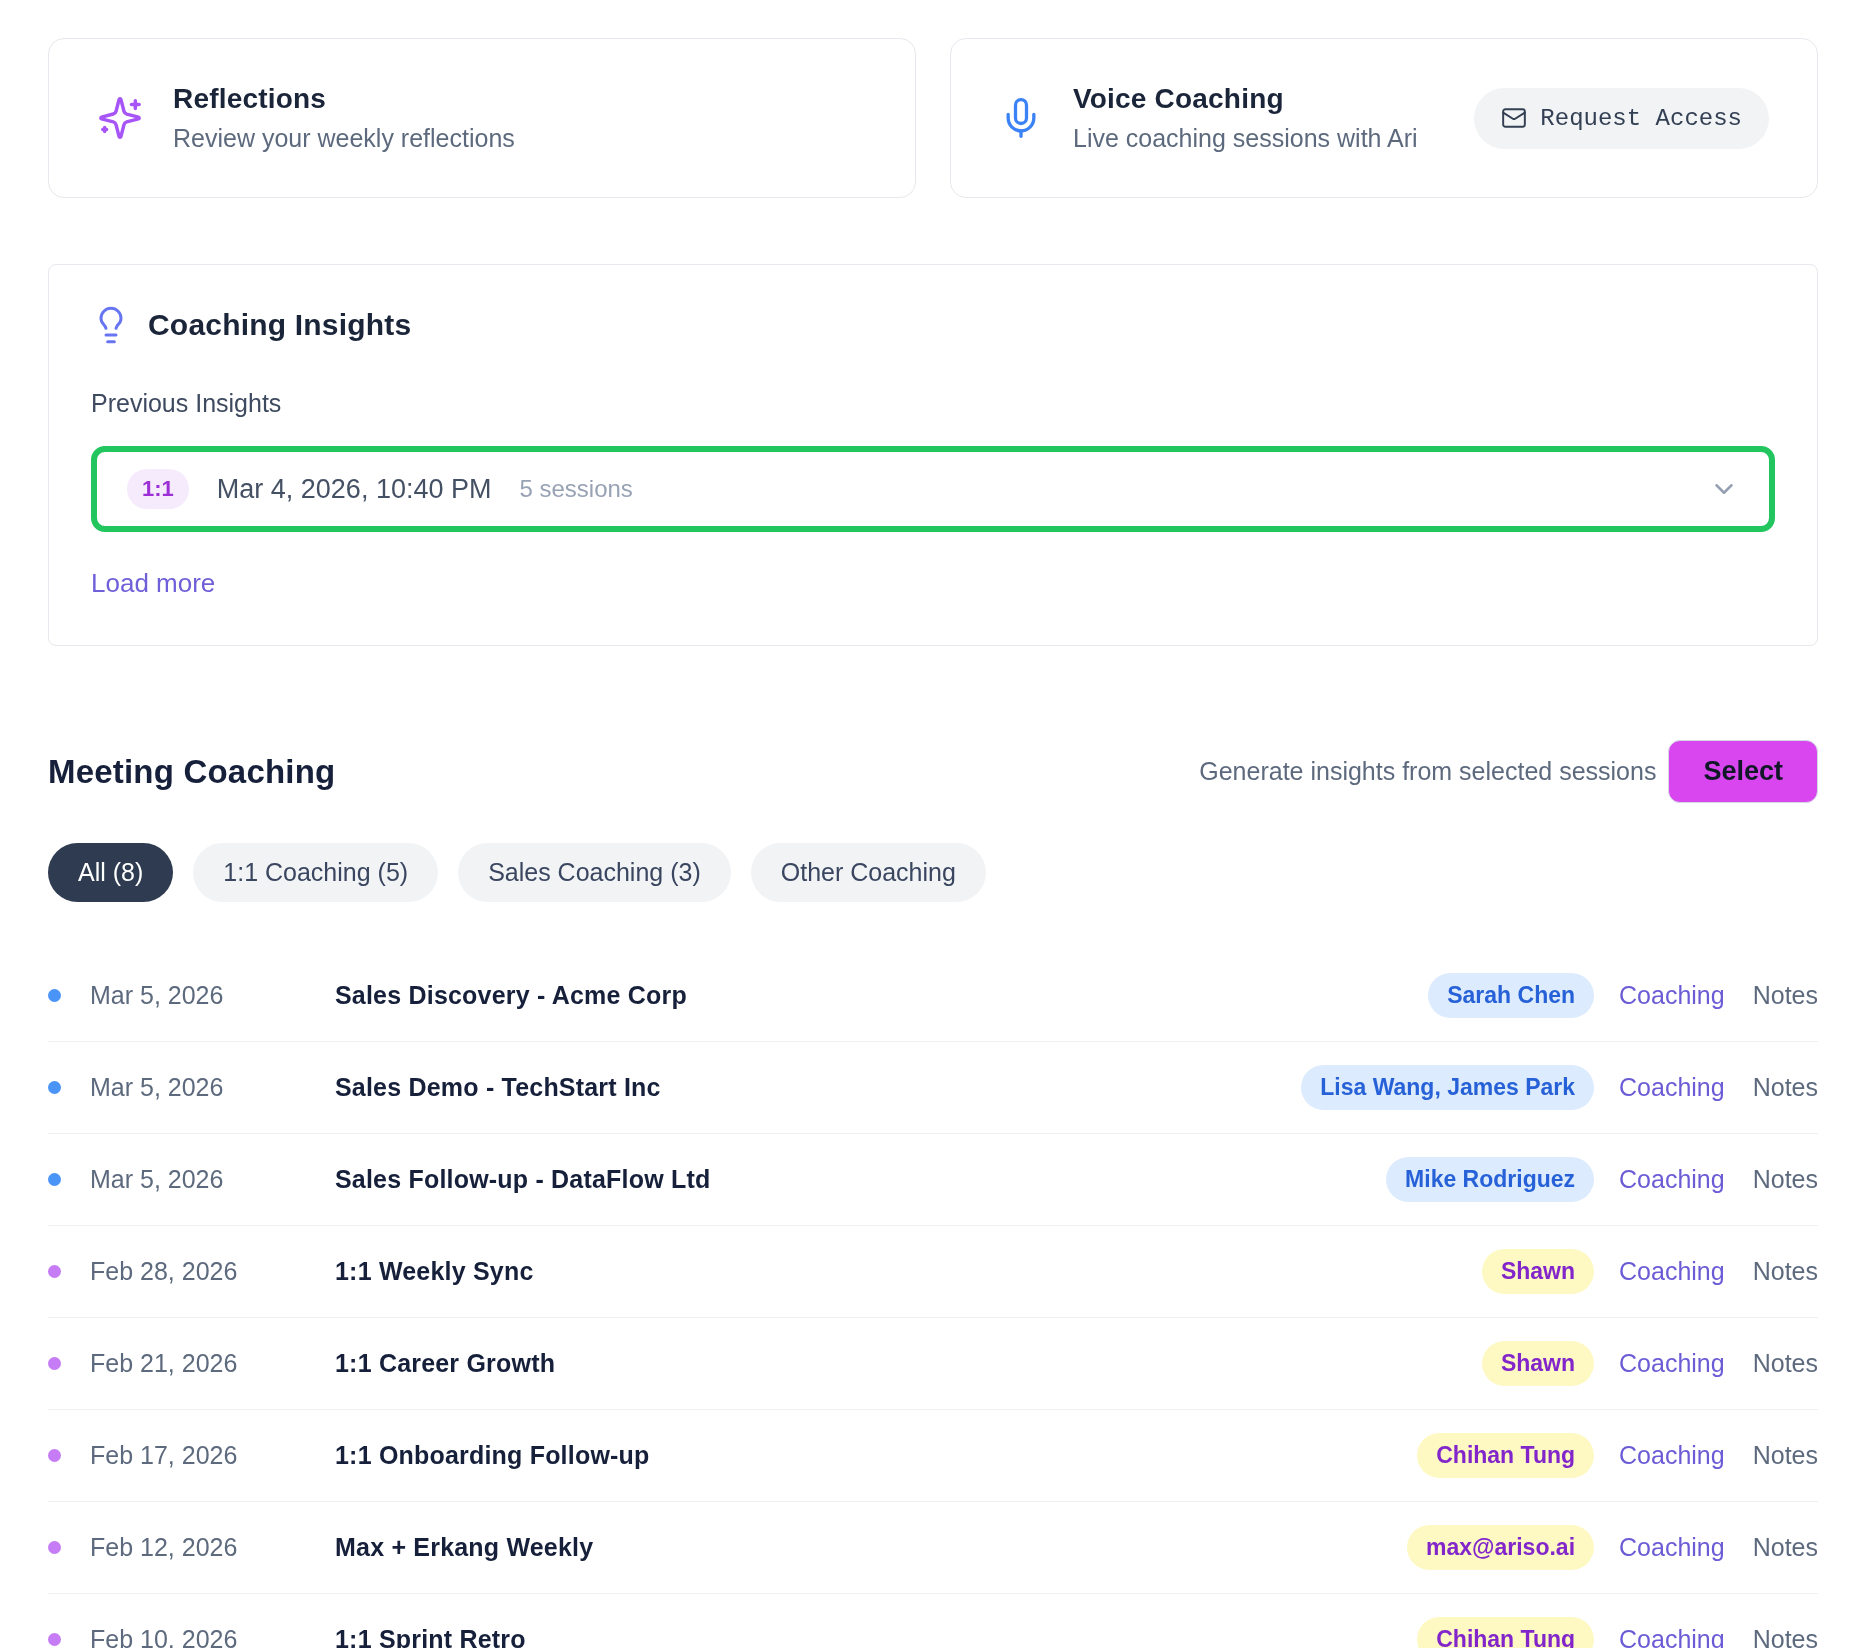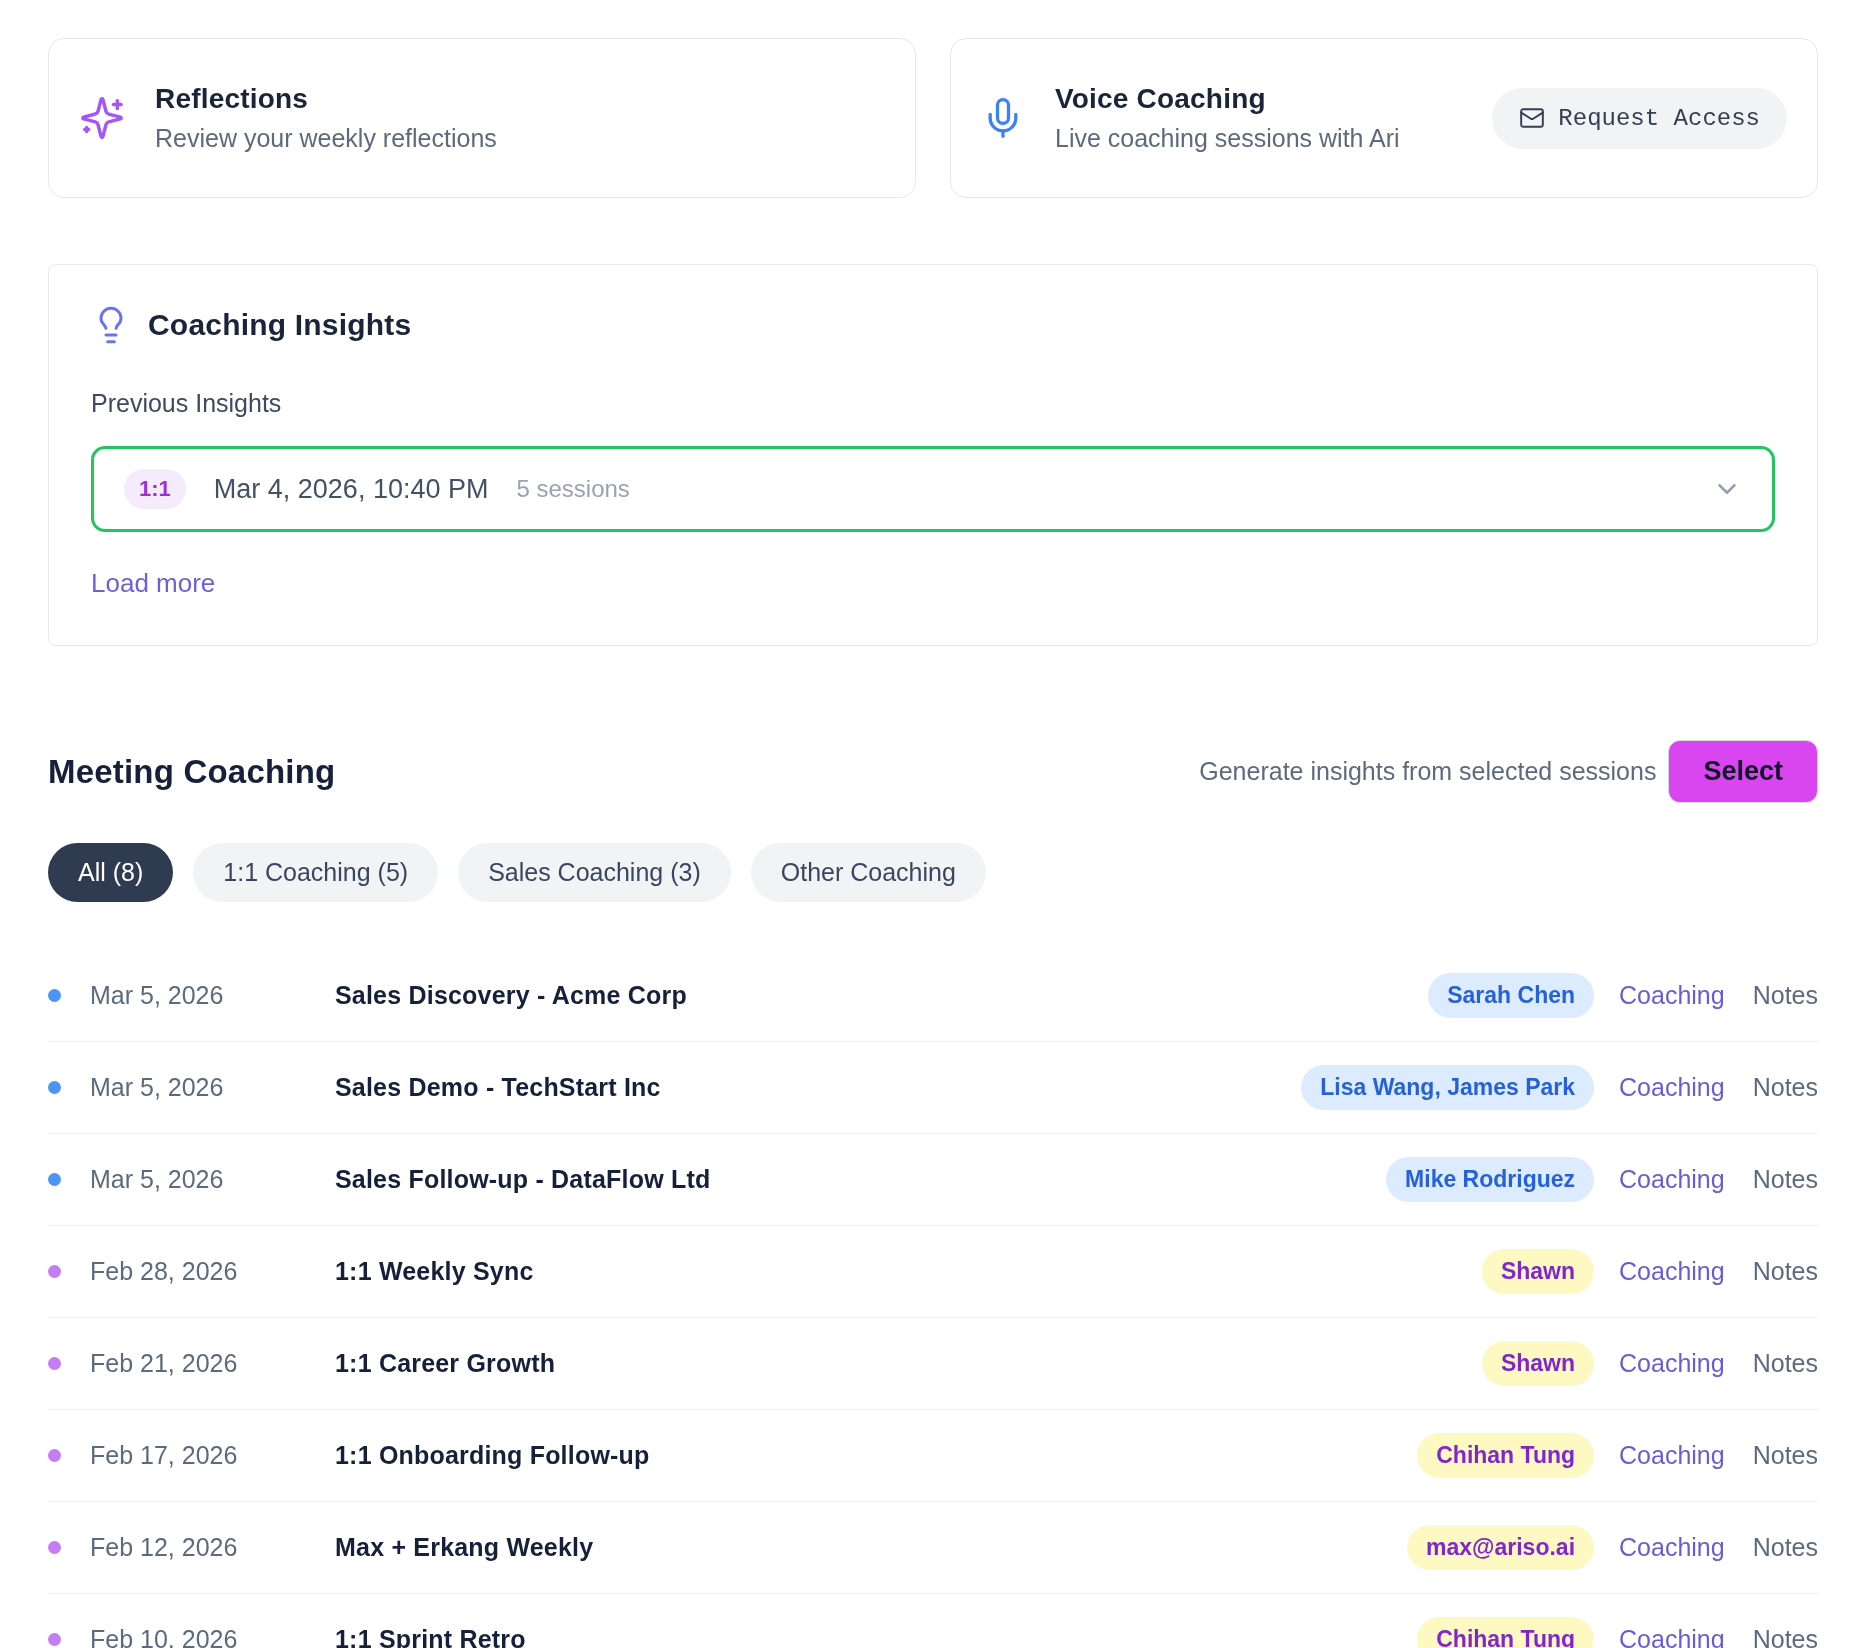--- a/index.html
+++ b/index.html
@@ -8,21 +8,21 @@
     font-family: "Liberation Sans", sans-serif;
     -webkit-font-smoothing: antialiased;
   }
   .page { box-sizing: border-box; width: 1866px; height: 1648px; padding: 38px 48px 0; }
 
   
   .top-cards { display: flex; gap: 34px; }
   .card {
     flex: 1; box-sizing: border-box; height: 160px;
     border: 1px solid #e6e8ed; border-radius: 16px;
-    display: flex; align-items: center; gap: 30px; padding: 0 30px;
+    display: flex; align-items: center; gap: 30px; padding: 0 48px;
     background: #fff;
   }
   .icon { display: inline-flex; align-items: center; justify-content: center; flex: none; }
   .icon svg { display: block; }
   .sparkles { color: #a855f7; }
   .mic { color: #3b82f6; }
   .bulb { color: #6875f2; }
   .card-title { font-size: 28px; font-weight: 700; color: #1b2539; letter-spacing: .2px; }
   .card-sub { font-size: 25px; color: #5d6a7e; margin-top: 9px; }
   .request-btn {
@@ -36,21 +36,21 @@
   
   .insights-card {
     margin-top: 66px; border: 1px solid #e6e8ed; border-radius: 8px;
     padding: 40px 42px 46px; background: #fff;
   }
   .insights-header { display: flex; align-items: center; gap: 17px; }
   .insights-title { font-size: 30px; font-weight: 700; color: #1b2539; margin: 0; letter-spacing: .2px; }
   .previous-label { margin-top: 44px; font-size: 25px; font-weight: 500; color: #3e4a60; }
   .insight-row {
     margin-top: 28px; box-sizing: border-box; height: 86px;
-    border: 3px solid #22c55e; border-radius: 14px;
+    border: 6px solid #22c55e; border-radius: 14px;
     display: flex; align-items: center; gap: 28px; padding: 15px 30px;
     cursor: pointer; background: #fff;
   }
   .badge-oneone {
     background: #f6eafd; color: #9d2fd6; font-size: 22px; font-weight: 700;
     padding: 9px 15px; border-radius: 999px; line-height: 1;
   }
   .insight-date { font-size: 27px; font-weight: 500; color: #445064; }
   .insight-sessions { font-size: 24px; color: #98a2b5; }
   .chevron { margin-left: auto; color: #94a0b1; }

